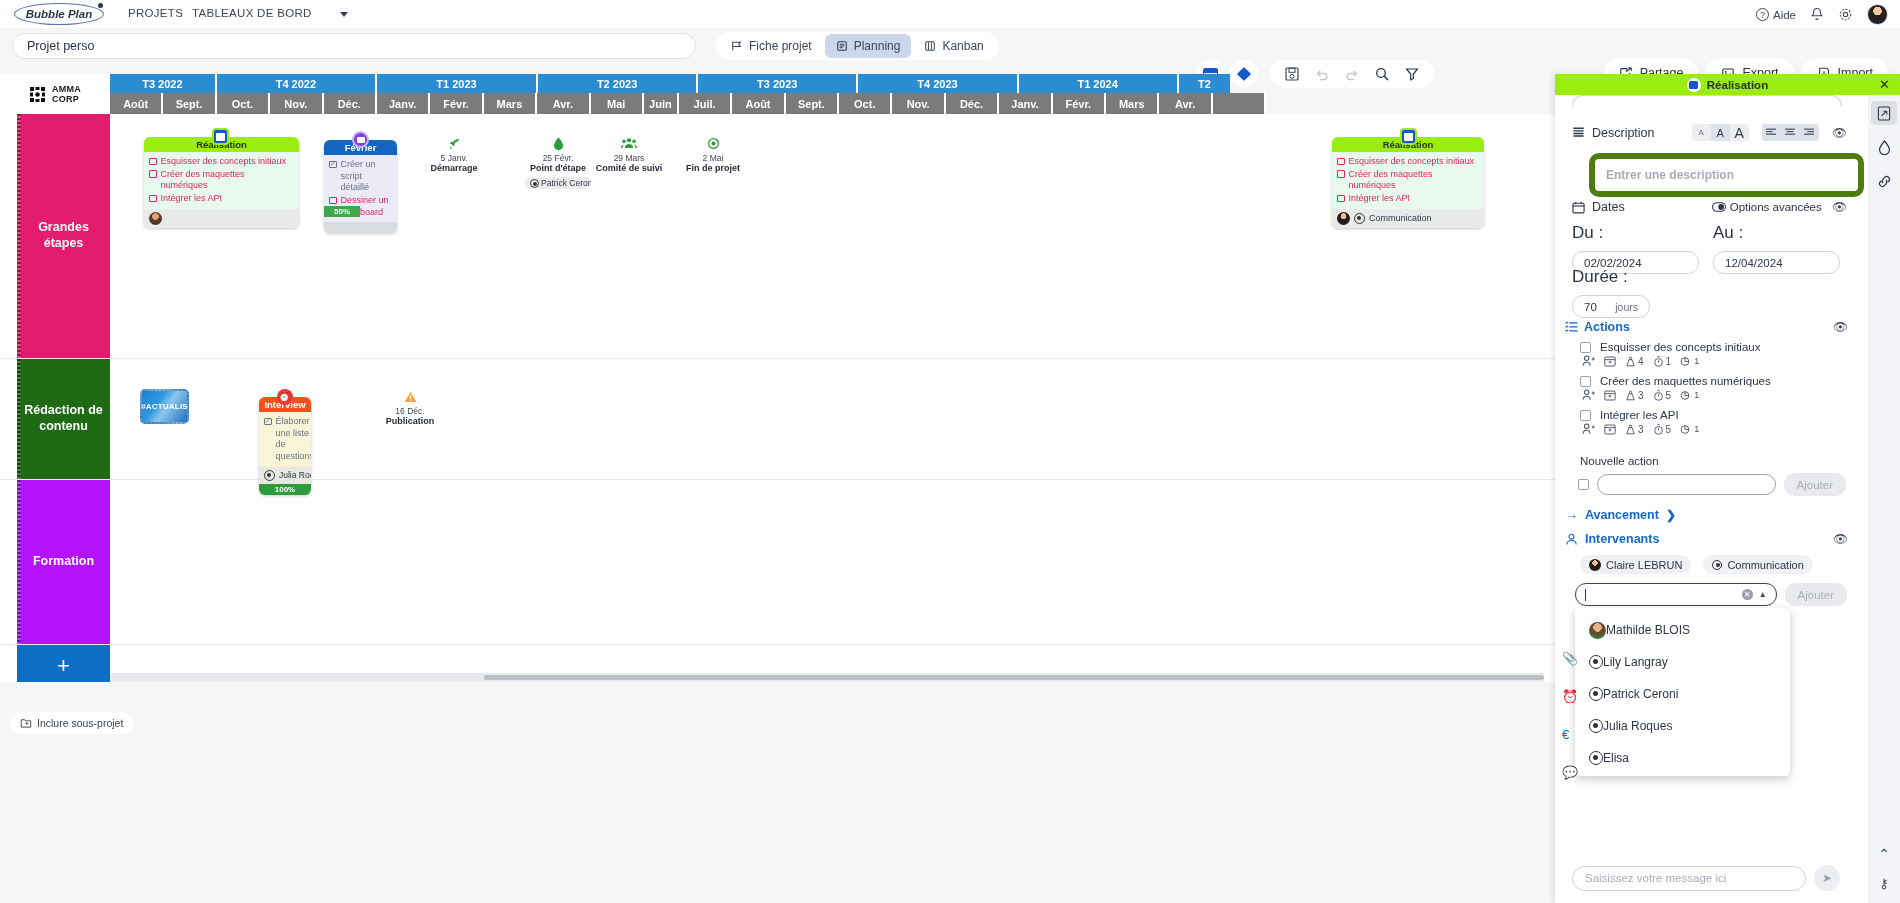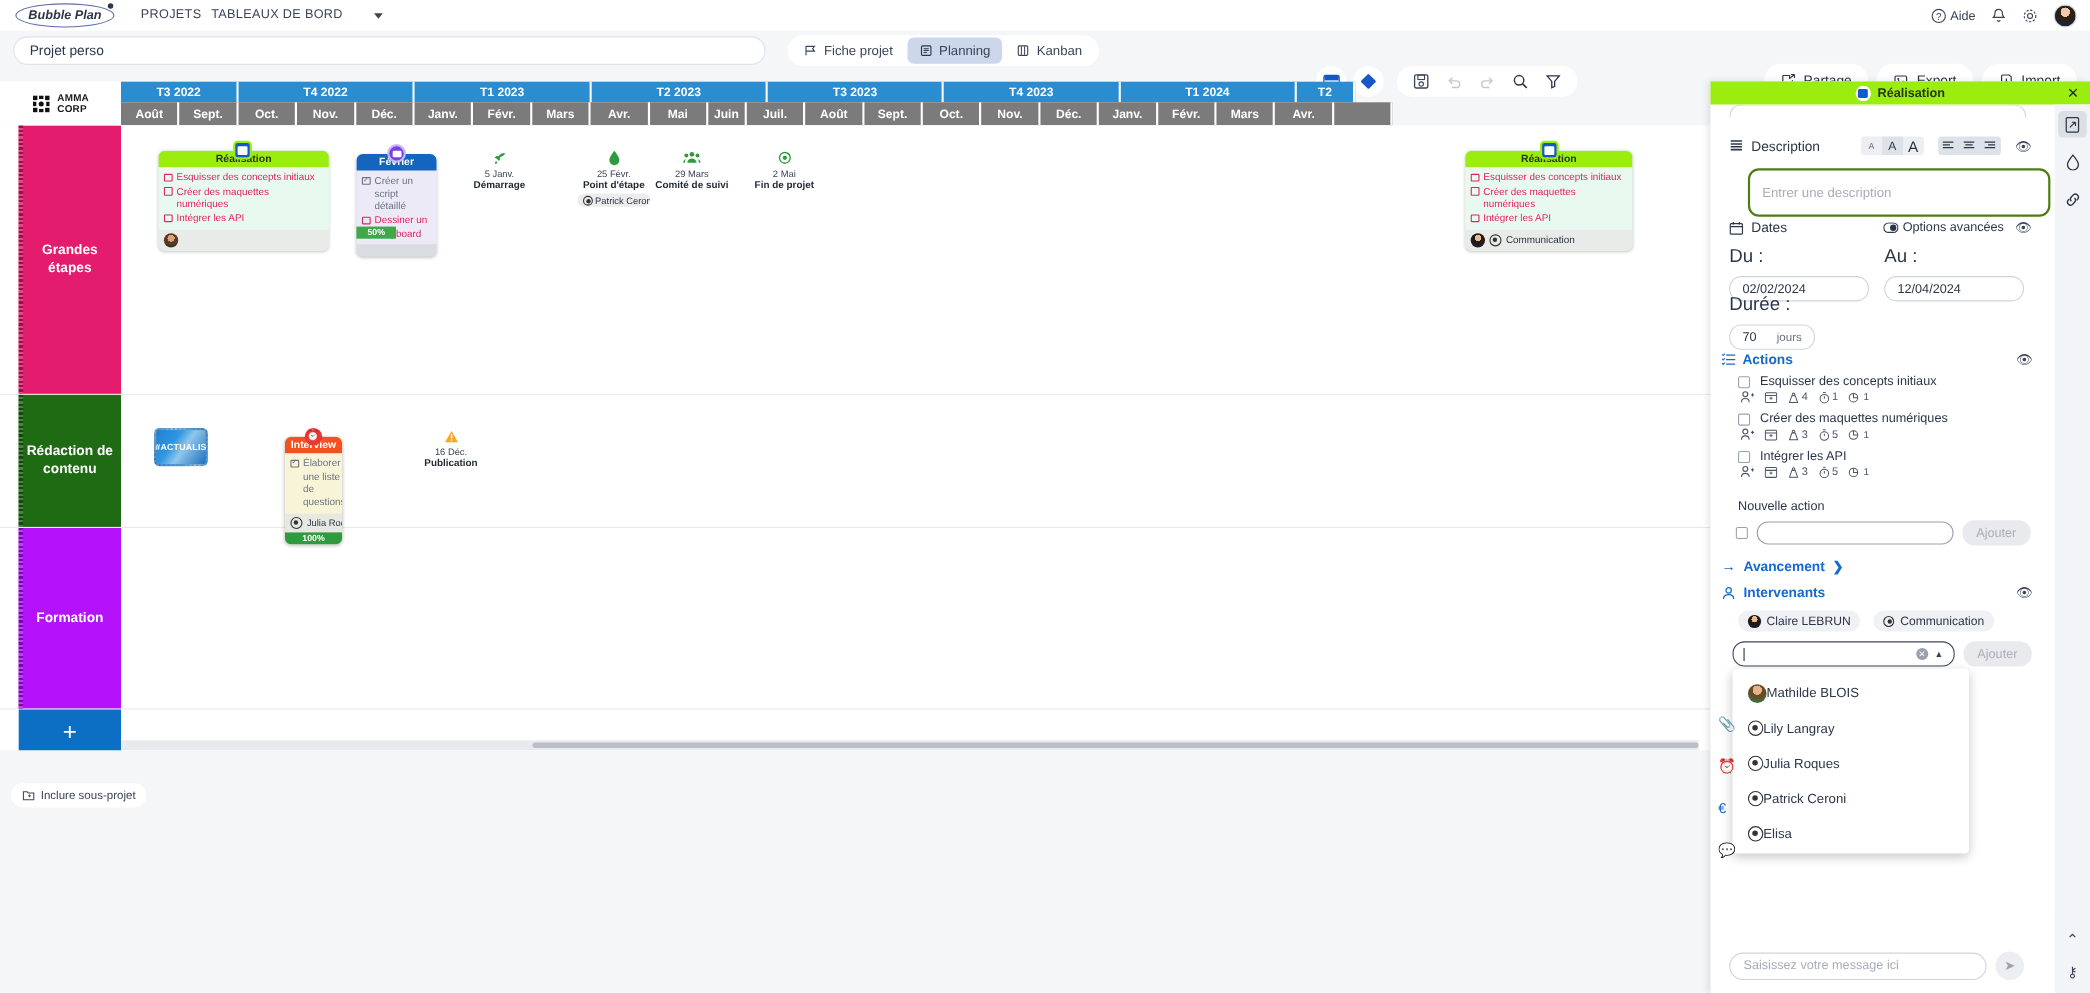--- a/index.html
+++ b/index.html
@@ -145,22 +145,22 @@
   .rail-i { width:26px;height:24px; display:flex;align-items:center;justify-content:center;
      font-size:14px; color:#3b4558; border-radius:4px;}
   .rail-i.sel { background:#dcdfe5; }
   .rail-low { position:absolute; right:0; bottom:0; width:32px; height:70px; background:#f3f4f7;
      display:flex; flex-direction:column; align-items:center; justify-content:center; gap:14px;}
 
   .top-cut { position:absolute; left:17px; top:0px; width:270px; height:12px;
      border:1px solid #cfd4dc; border-bottom:none; border-radius:11px 11px 0 0; }
   .sect-row { display:flex; align-items:center; }
   .sect-ttl { font-size:12.5px; }
-  .desc-box { margin:7px 17px 0 17px; height:44px; border:2px solid #4d7c0f; border-radius:10px;
-    display:flex; align-items:center; padding:0 11px; font-size:12px; color:#a7adb8; }
+  .desc-box { margin:7px 17px 0 17px; height:44px; border:6px solid #4d7c0f; border-radius:10px;
+    display:flex; align-items:center; padding:0 11px; font-size:12px; color:#a7adb8;font-weight:bold; }
   .fld-lbl { font-size:17px; color:#2b3648; }
   .fld { height:23px; border:1px solid #cfd4dc; border-radius:11px; display:flex;align-items:center;
      padding:0 11px; font-size:11.5px; color:#2b3648;margin-top:12px; }
   .sect-head { color:#1469cf; font-weight:bold; font-size:12.5px; }
   .act-name { font-size:11.5px; color:#2b3648; }
   .act-meta { display:flex; align-items:center; gap:9px; font-size:10px; color:#4b5563; margin-top:2px; }
   .cbx { width:11px;height:11px;border:1.3px solid #9aa1ad;border-radius:2px; flex:0 0 auto; }
   .eye { font-size:12px; color:#3b4558; }
   .chip { height:19px; background:#f0f1f4; border-radius:10px; display:flex;align-items:center;gap:5px;
     padding:0 9px; font-size:11px; color:#2b3648; }
@@ -820,25 +820,25 @@
         <div class="dd-item">
           <span class="dd-av"></span>
           <span>Mathilde BLOIS</span>
         </div>
         <div class="dd-item">
           <span class="dd-t"></span>
           <span>Lily Langray</span>
         </div>
         <div class="dd-item">
           <span class="dd-t"></span>
-          <span>Julia Roques</span>
+          <span>Patrick Ceroni</span>
         </div>
         <div class="dd-item">
           <span class="dd-t"></span>
-          <span>Patrick Ceroni</span>
+          <span>Julia Roques</span>
         </div>
         <div class="dd-item">
           <span class="dd-t"></span>
           <span>Elisa</span>
         </div>
       </div>
 
       <div style="position:absolute; left:7px; top:556px; display:flex; flex-direction:column; gap:23px; color:#1469cf;">
         <span style="font-size:13px;">📎</span>
         <span style="font-size:13px;">⏰</span>

